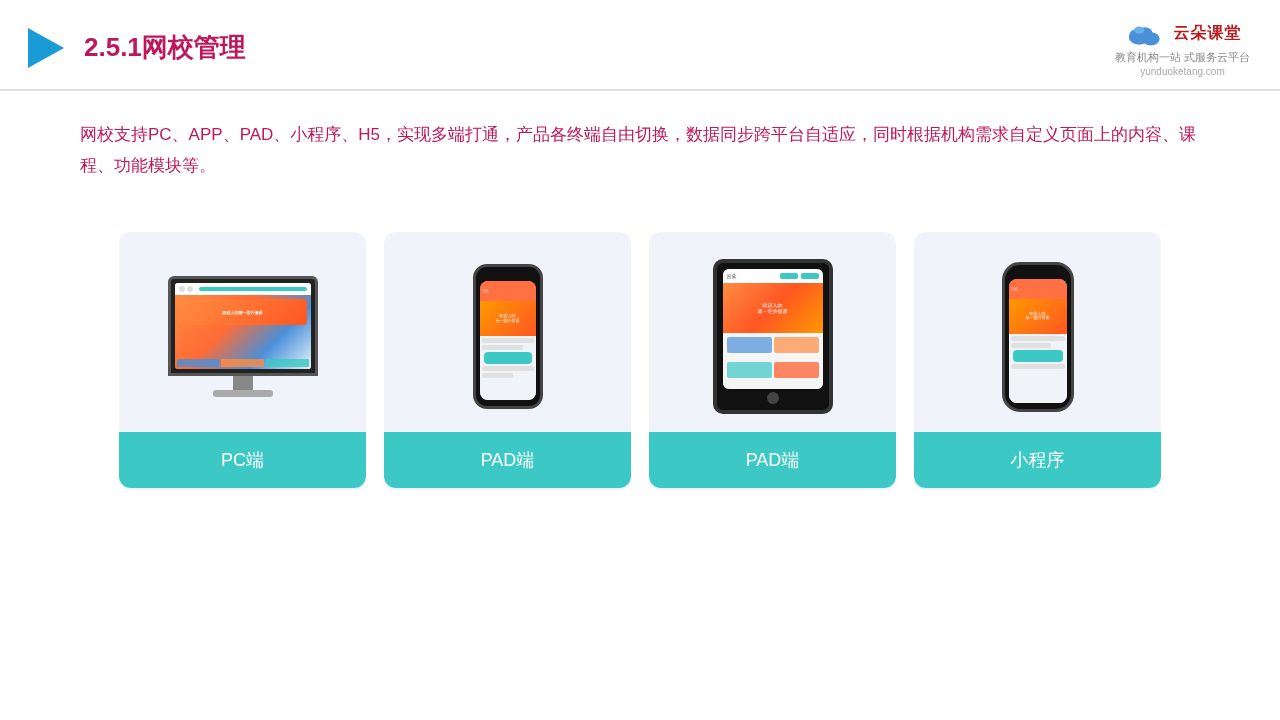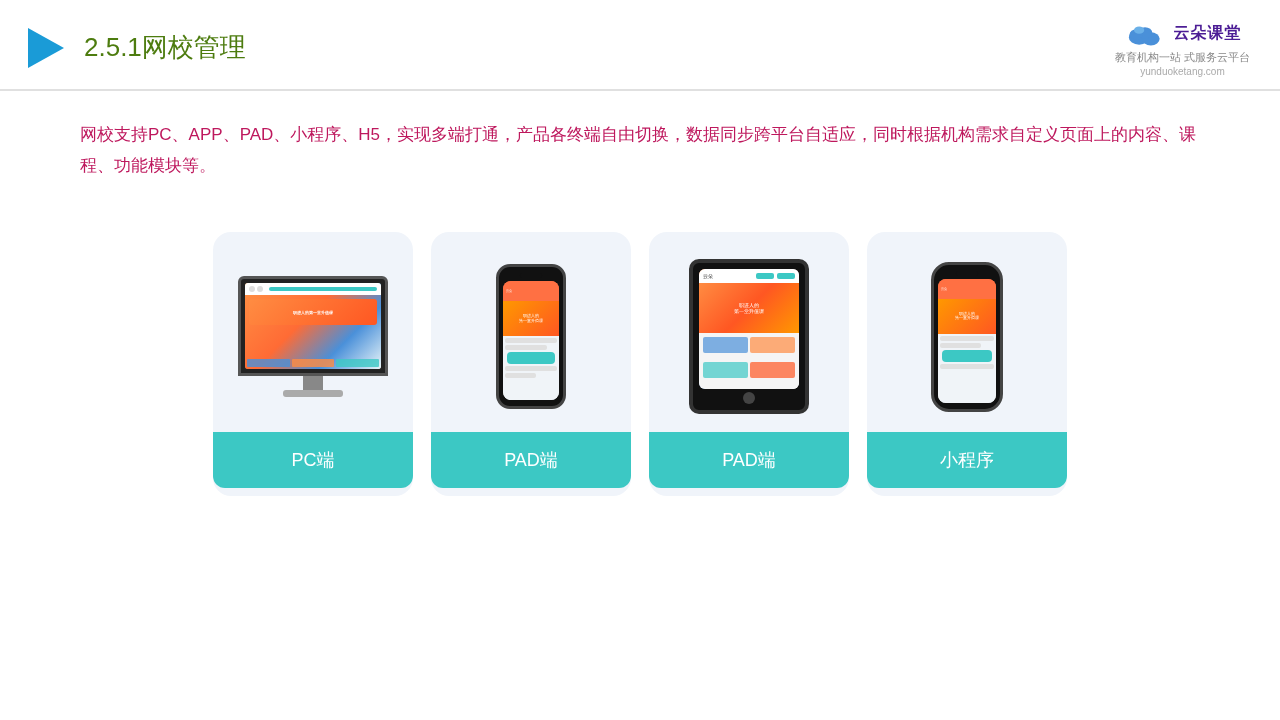--- a/index.html
+++ b/index.html
@@ -24,41 +24,41 @@
       display: flex;
       align-items: center;
       gap: 16px;
     }
     .play-icon {
       width: 48px;
       height: 48px;
     }
     .page-title {
       font-size: 26px;
-      font-weight: normal;
-      color: #4d7c0f;
+      font-weight: bold;
+      color: #be185d;
     }
     .logo-area {
       display: flex;
       flex-direction: column;
       align-items: center;
     }
     .logo-cloud {
       display: flex;
       align-items: center;
       gap: 6px;
     }
     .cloud-icon-svg {
       width: 44px;
       height: 30px;
     }
     .logo-text-main {
       font-size: 16px;
       font-weight: bold;
-      color: #4c1d95;
+      color: #b91c1c;
       letter-spacing: 1px;
     }
     .logo-subtext {
       font-size: 11px;
       color: #888;
       margin-top: 2px;
       text-align: center;
     }
 
     
@@ -73,27 +73,27 @@
     .cards-container {
       display: flex;
       justify-content: center;
       gap: 18px;
       padding: 30px 50px 30px 50px;
       margin-top: 10px;
     }
 
     .device-card {
       background: #f0f4fa;
-      border-radius: 18px;
-      width: 200px;
+      border-radius: 12px;
+      width: 247px;
       display: flex;
       flex-direction: column;
       align-items: center;
       overflow: hidden;
-      padding-bottom: 8px;
+      padding-bottom: 2px;
     }
 
     .device-image-area {
       width: 100%;
       height: 200px;
       display: flex;
       align-items: center;
       justify-content: center;
       padding: 20px 10px 10px;
     }

